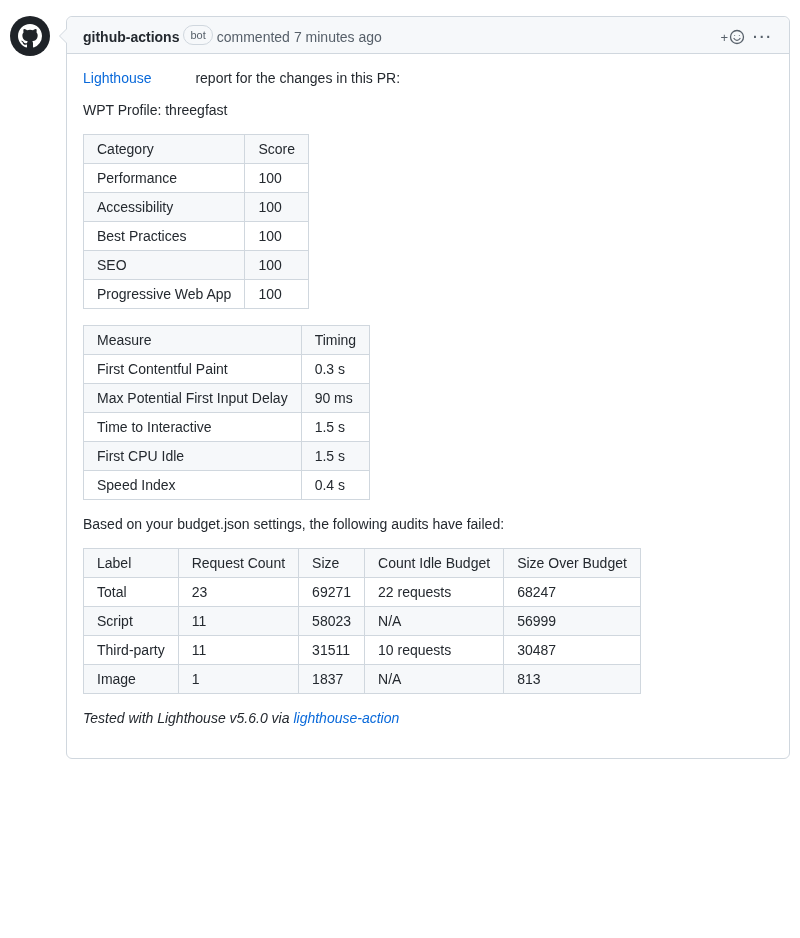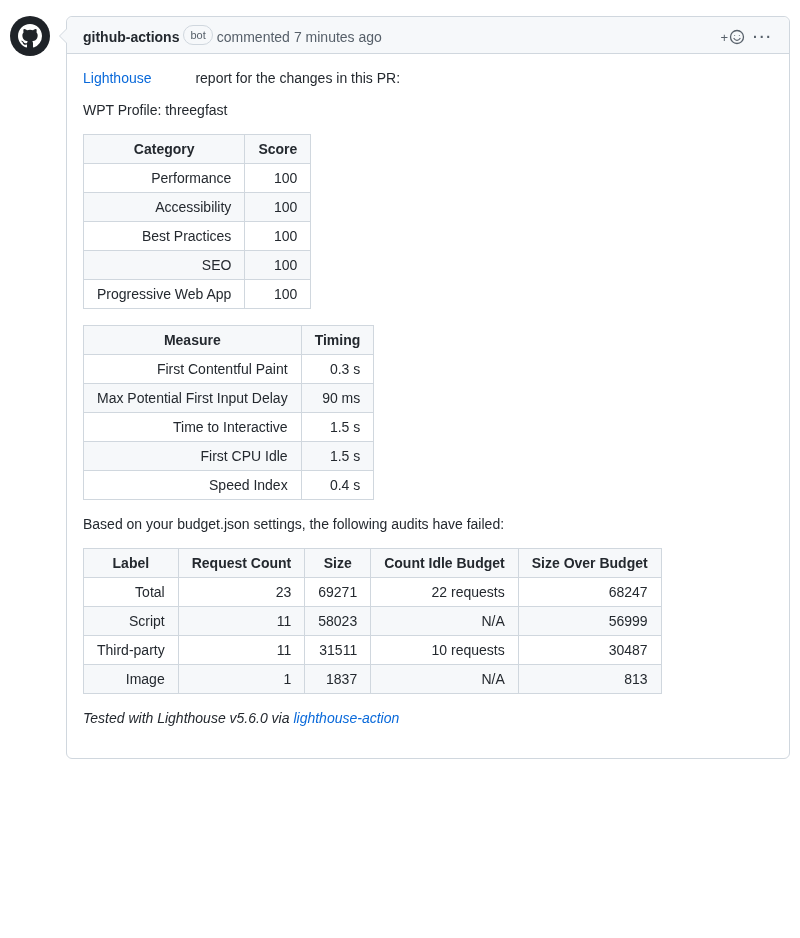--- a/index.html
+++ b/index.html
@@ -61,23 +61,23 @@
   a.link{color:var(--link);text-decoration:none;}
   table{
     border-collapse:collapse;
     margin:0 0 16px 0;
     display:block;
     overflow:auto;
   }
   table th,table td{
     border:1px solid var(--border);
     padding:6px 13px;
-    text-align:right;
-  }
-  table th{background:var(--bg-header);font-weight:700;text-align:center;}
+    text-align:left;
+  }
+  table th{background:var(--bg-header);font-weight:400;text-align:left;}
   table tr:nth-child(even) td{background:var(--bg-header);}
   .footer-note{font-style:italic;}
   .plain{color:var(--fg);margin-left:40px;}
 </style>
 </head>
 <body>
 
 <div class="timeline-item">
   <div class="avatar">
     <svg viewBox="0 0 16 16" width="24" height="24" fill="#fff">

